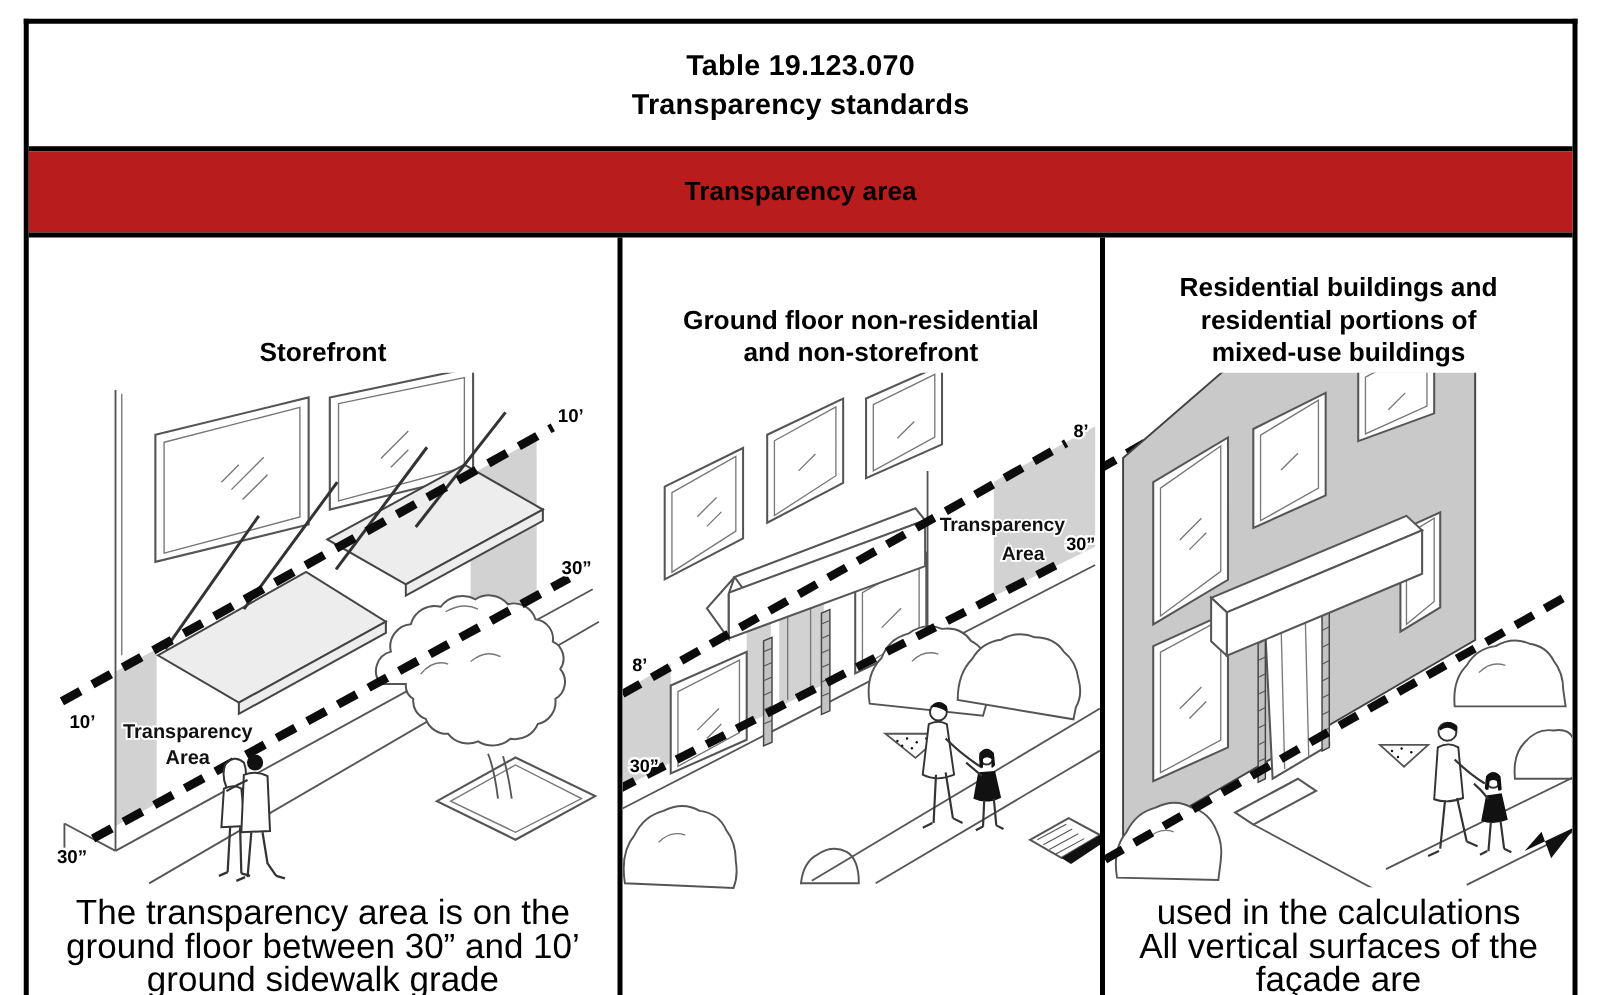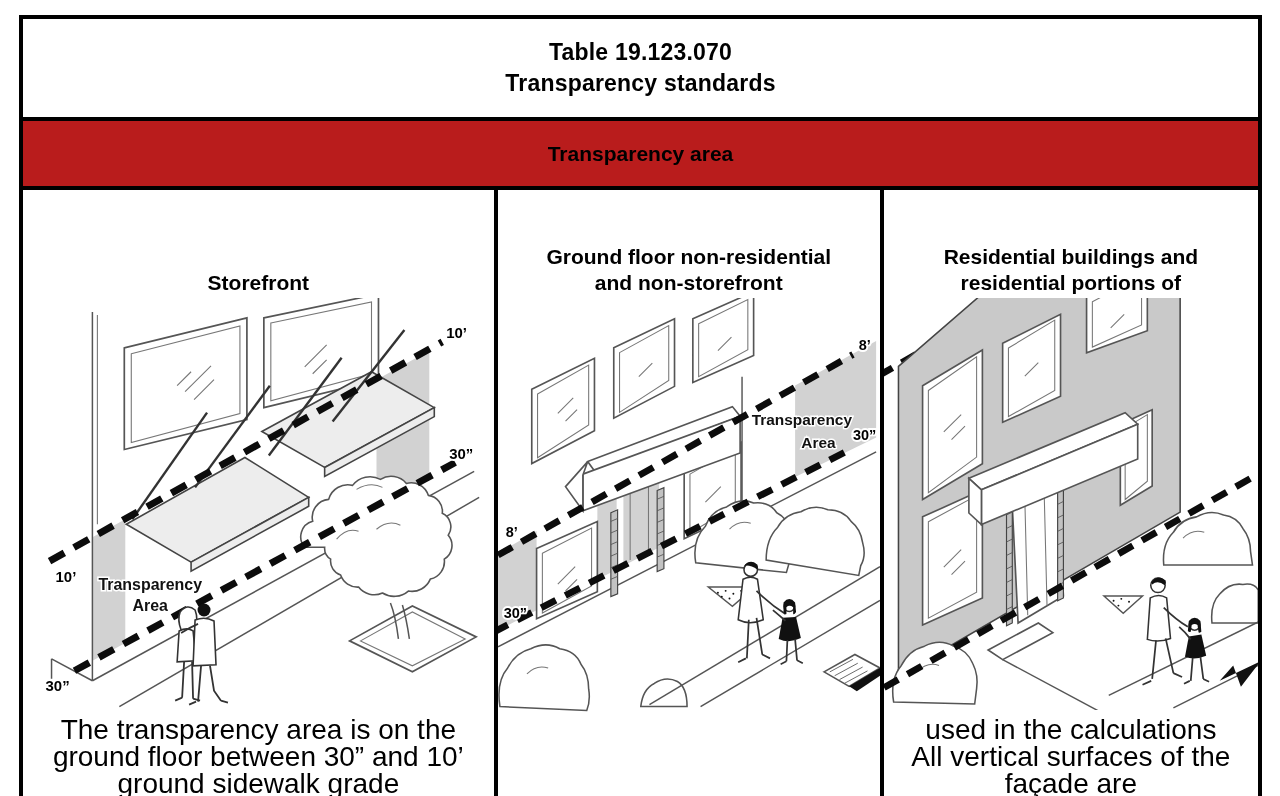--- a/index.html
+++ b/index.html
@@ -239,20 +239,21 @@
         </svg>
       </div>
     </div>
 
     <div class="vline"></div>
 
     <div class="col col3">
       <div class="col-heading">
         <div>Residential buildings and</div>
         <div>residential portions of</div>
+        <div>mixed-use buildings</div>
       </div>
       <div class="col-illus">
         <svg viewBox="0 0 388 414">
           <g transform="translate(0,12)">
 
             <line class="dash" x1="-6" y1="62" x2="116" y2="-8"></line>
 
             <polygon points="15,52 112,-32 307,-32 307,203 15,373" fill="#c9c9c9" stroke="#444" stroke-width="1.6"></polygon>
 
             <g>

